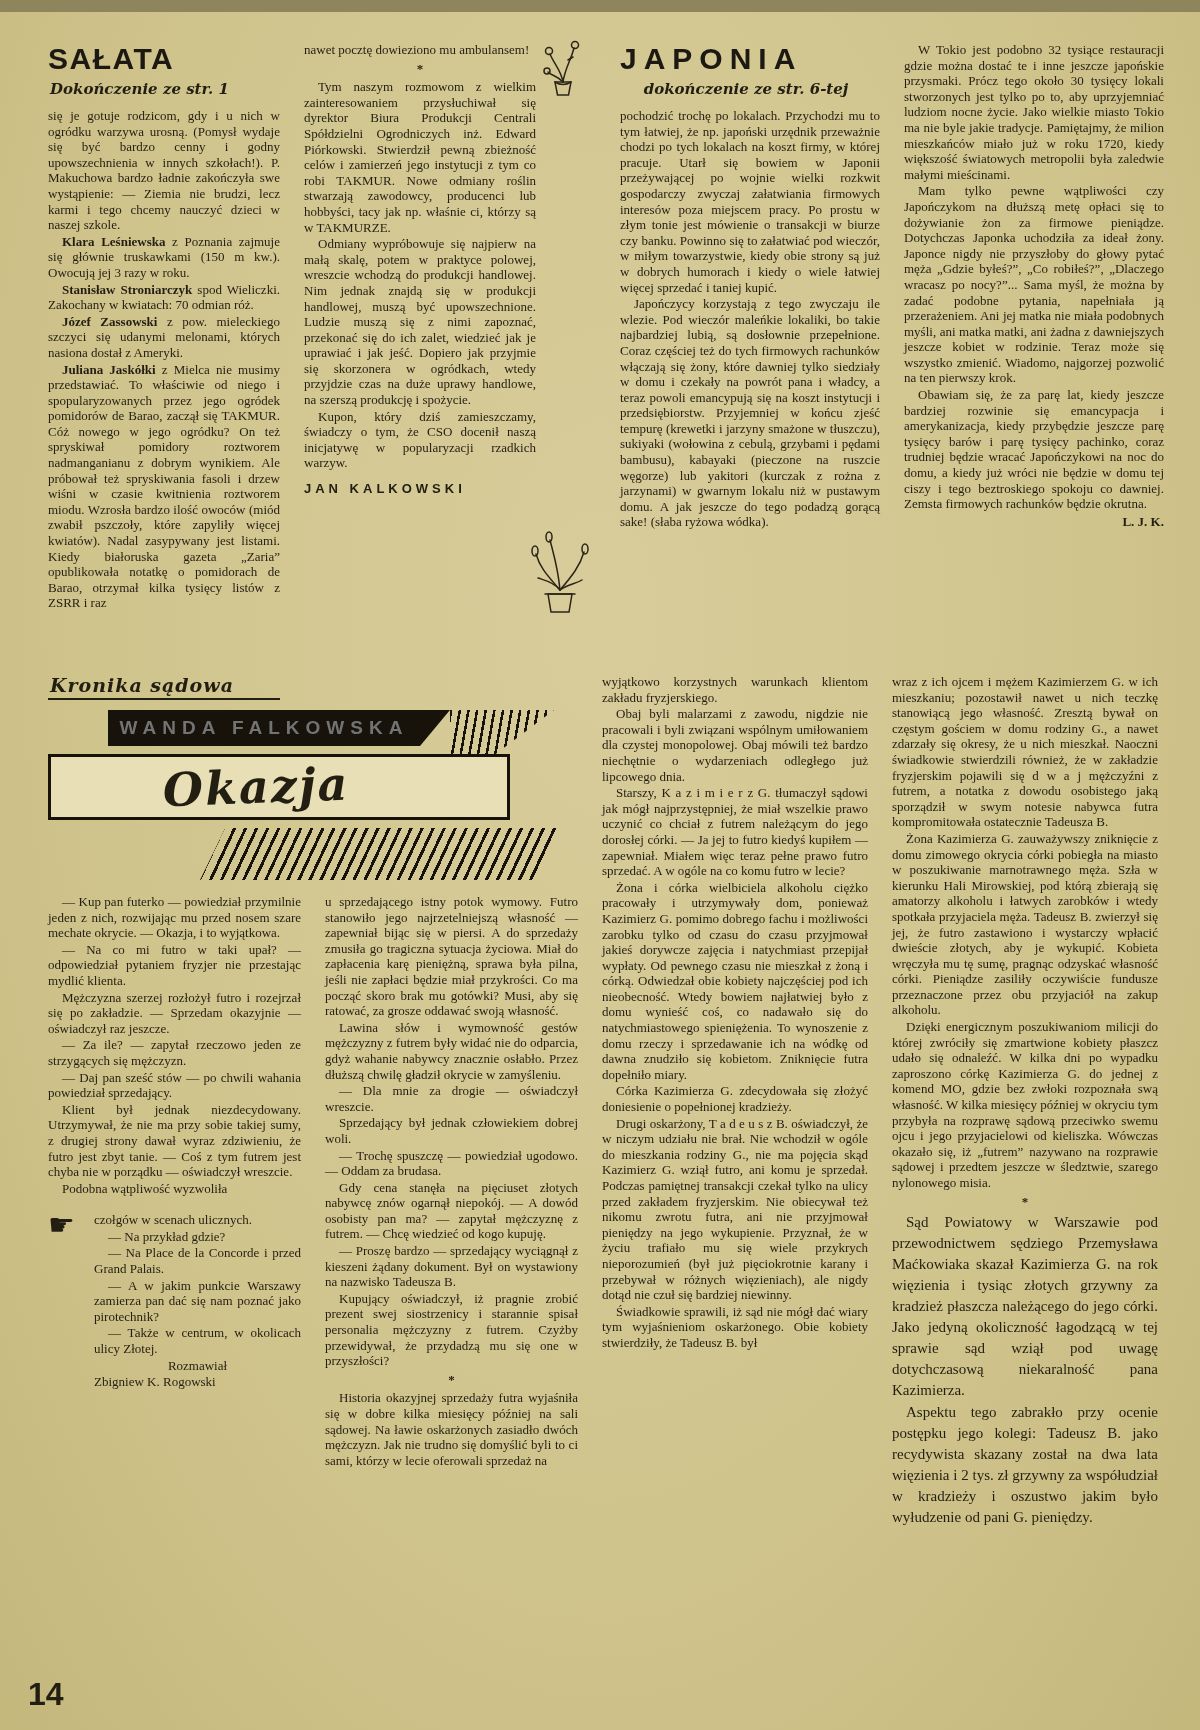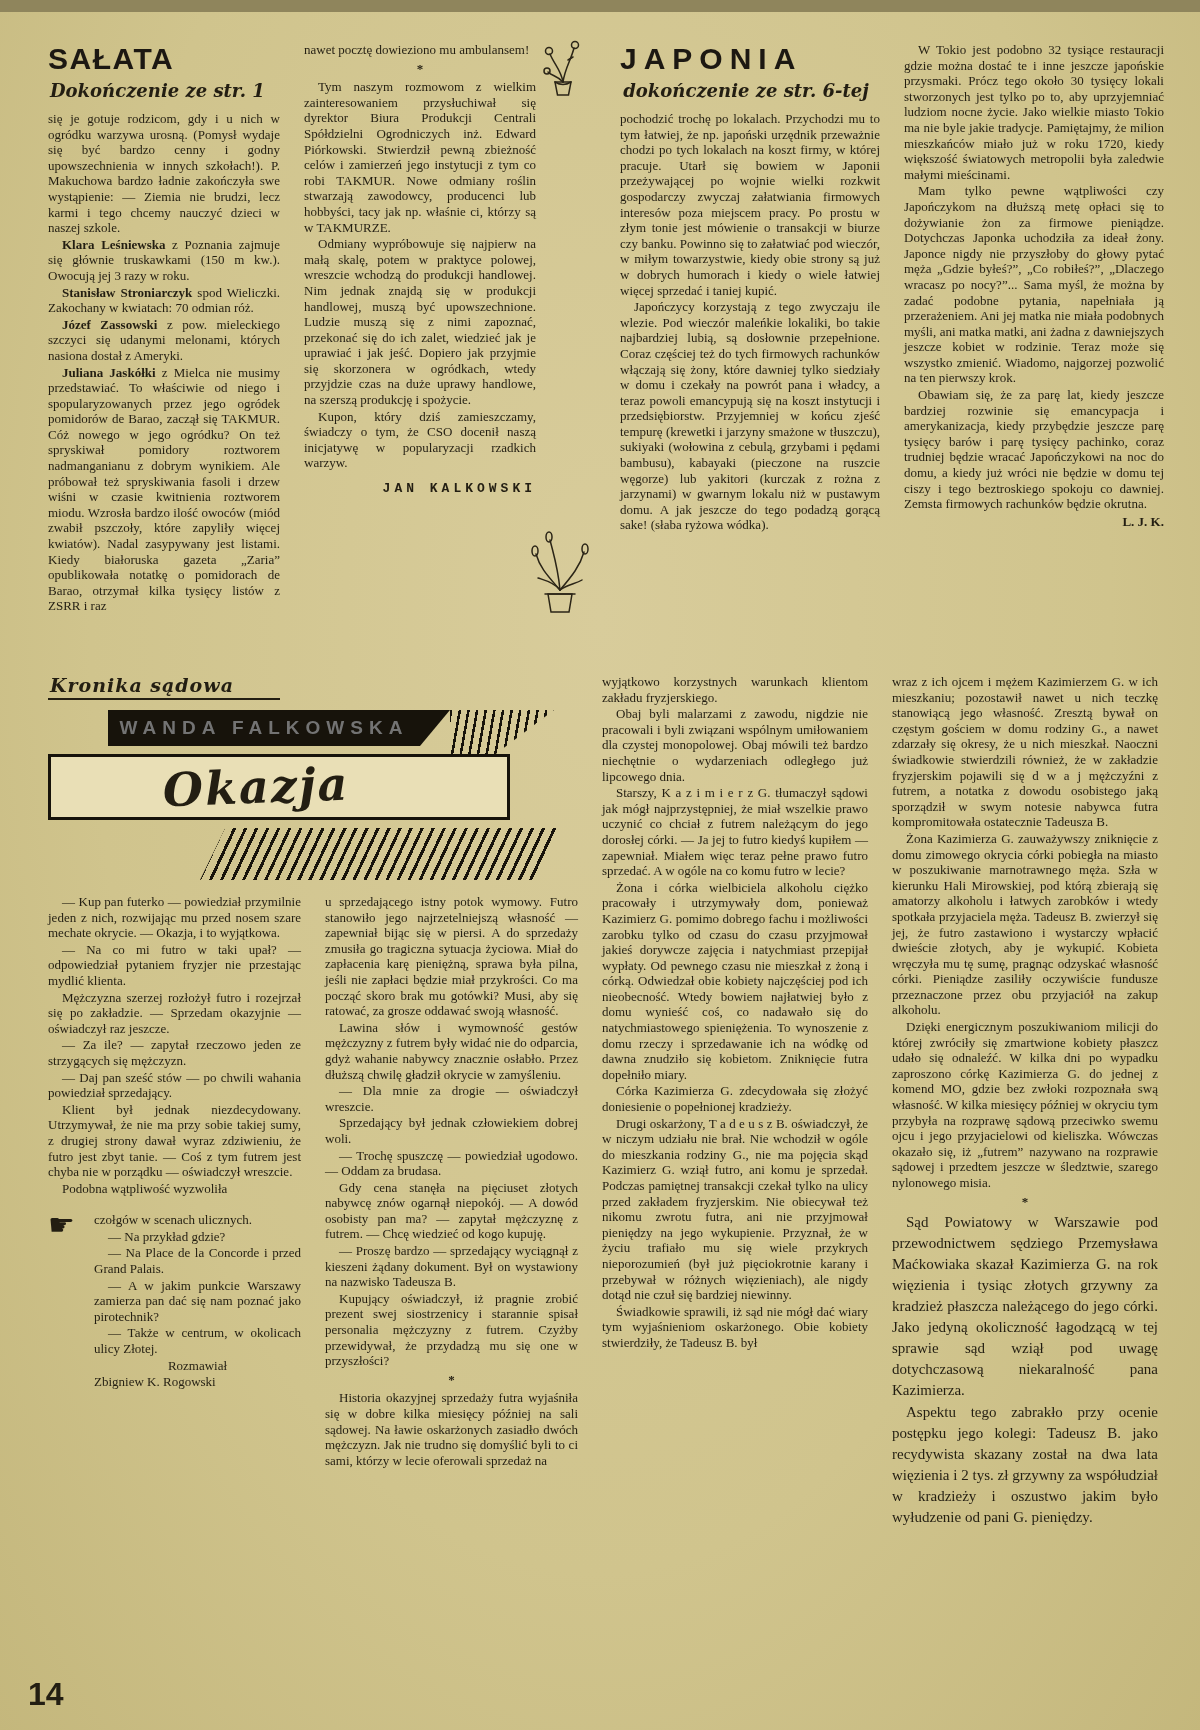--- a/index.html
+++ b/index.html
@@ -6,27 +6,27 @@
   body{background:#8f855c;font-family:"Liberation Serif",serif}
   .page{position:relative;width:1200px;height:1730px;margin:12px auto;overflow:hidden;
     background:radial-gradient(ellipse at 50% 35%, #d8cc9b 0%, #d0c48d 60%, #c4b77c 100%);
     color:#231e12}
   .top{position:absolute;left:48px;top:30px;width:1116px;display:flex;gap:24px}
   .colA,.colB{width:232px}
   .colC{width:260px;margin-left:60px}
   .colD{width:260px}
   .art-title{font-family:"Liberation Sans",sans-serif;font-weight:bold;font-size:30px;letter-spacing:1.5px;color:#1c1812}
   .art-title.spread{letter-spacing:7px}
-  .art-sub{font-family:"DejaVu Serif",serif;font-style:italic;font-weight:bold;font-size:18px;margin:4px 0 10px 2px}
+  .art-sub{font-family:"DejaVu Serif",serif;font-style:italic;font-weight:bold;font-size:15px;margin:4px 0 10px 2px}
   .art-sub.centered{text-align:center;margin-right:10px}
   .para{font-size:13px;line-height:15.6px;text-align:justify;text-indent:14px;margin-bottom:1px}
   .para .lead{font-weight:bold}
   .noindent{text-indent:0}
   .star{text-indent:0;text-align:center;font-weight:bold;margin:3px 0}
-  .byline{font-family:Liberation Mono, monospace;font-weight:bold;font-size:13px;letter-spacing:4px;text-align:right;text-indent:0;margin-top:10px}
+  .byline{font-family:Liberation Sans, sans-serif;font-weight:bold;font-size:13px;letter-spacing:4px;text-align:left;text-indent:0;margin-top:10px}
   .byline-right{font-weight:bold;text-align:right;text-indent:0;margin-top:2px}
   .right{text-align:center;text-indent:0}
   .right-bold{text-align:left;text-indent:0;font-weight:normal}
   .small{font-size:15px;line-height:21px}
   .dropcap{text-indent:0}
   .dropcap::first-letter{float:left;font-family:"Liberation Sans",sans-serif;font-weight:bold;font-size:40px;line-height:33px;padding:3px 5px 0 0}
   .plant{position:absolute}
   .plant1{left:540px;top:24px}
   .plant2{left:528px;top:516px}
   .bottom{position:absolute;left:48px;top:662px;width:1116px;display:flex;gap:24px}

